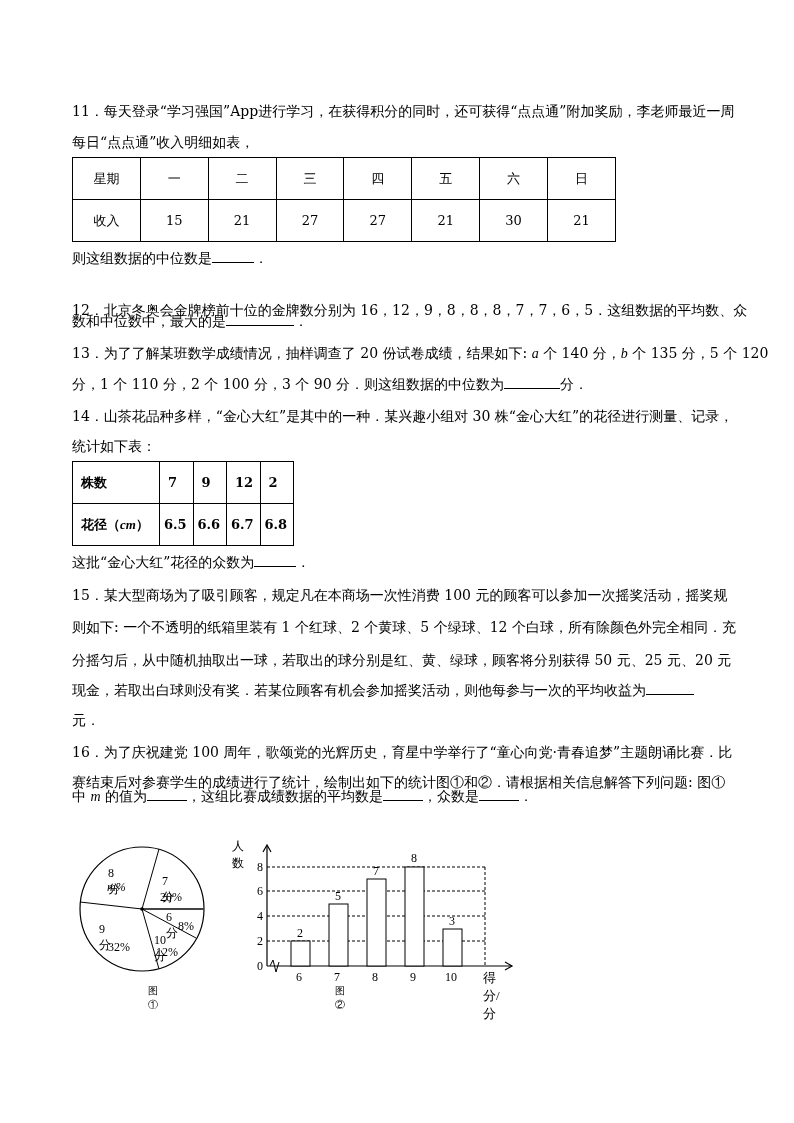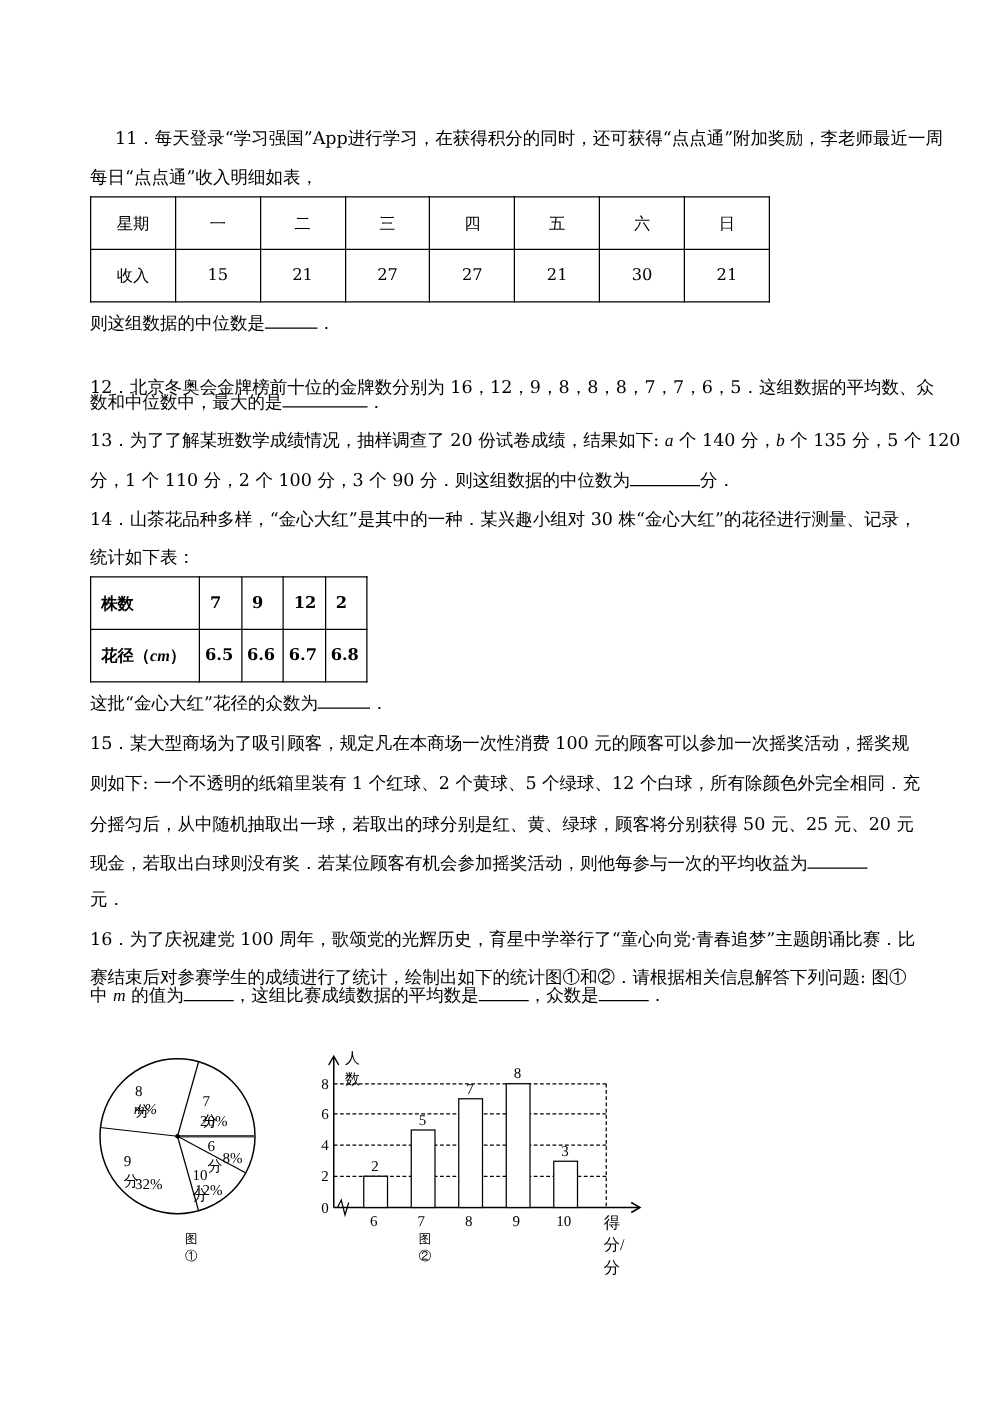--- a/index.html
+++ b/index.html
@@ -13,21 +13,21 @@
   #t1 { left:72px; top:157px; width:544px; }
   #t1 td { height:41px; text-align:center; width:68px; }
   #t2 { left:72px; top:461px; width:222px;font-weight:bold; }
   #t2 td { height:41px; padding-left:8px; }
   .lbl { position:absolute; font-size:12px; font-family:"Liberation Serif", serif; }
   .cap { position:absolute; font-size:10px; }
 </style>
 </head>
 <body>
 
-<div class="line" style="top:101px;margin-left:20px;">11．每天登录“学习强国”App进行学习，在获得积分的同时，还可获得“点点通”附加奖励，李老师最近一周</div>
+<div class="line" style="top:101px;">11．每天登录“学习强国”App进行学习，在获得积分的同时，还可获得“点点通”附加奖励，李老师最近一周</div>
 <div class="line" style="top:132px;">每日“点点通”收入明细如表，</div>
 <table id="t1">
   <tbody>
       <tr>
     <td>星期</td>
     <td>一</td>
     <td>二</td>
     <td>三</td>
     <td>四</td>
     <td>五</td>
@@ -143,21 +143,21 @@
     </g>
 
     <g fill="#fff" stroke="#000" stroke-width="1">
       <rect x="291" y="941" width="19" height="25"></rect>
       <rect x="329" y="904" width="19" height="62"></rect>
       <rect x="367" y="879" width="19" height="87"></rect>
       <rect x="405" y="867" width="19" height="99"></rect>
       <rect x="443" y="929" width="19" height="37"></rect>
     </g>
   </svg>
-  <div class="lbl" style="left:232px;top:838px;font-size:12px;margin-left:44px;">人数</div>
+  <div class="lbl" style="left:232px;top:838px;font-size:12px;">人数</div>
   <div class="lbl" style="left:257px;top:959px;">0</div>
   <div class="lbl" style="left:257px;top:934px;">2</div>
   <div class="lbl" style="left:257px;top:909px;">4</div>
   <div class="lbl" style="left:257px;top:884px;">6</div>
   <div class="lbl" style="left:257px;top:860px;">8</div>
 
   <div class="lbl" style="left:297px;top:926px;">2</div>
   <div class="lbl" style="left:335px;top:889px;">5</div>
   <div class="lbl" style="left:373px;top:864px;">7</div>
   <div class="lbl" style="left:411px;top:851px;">8</div>

